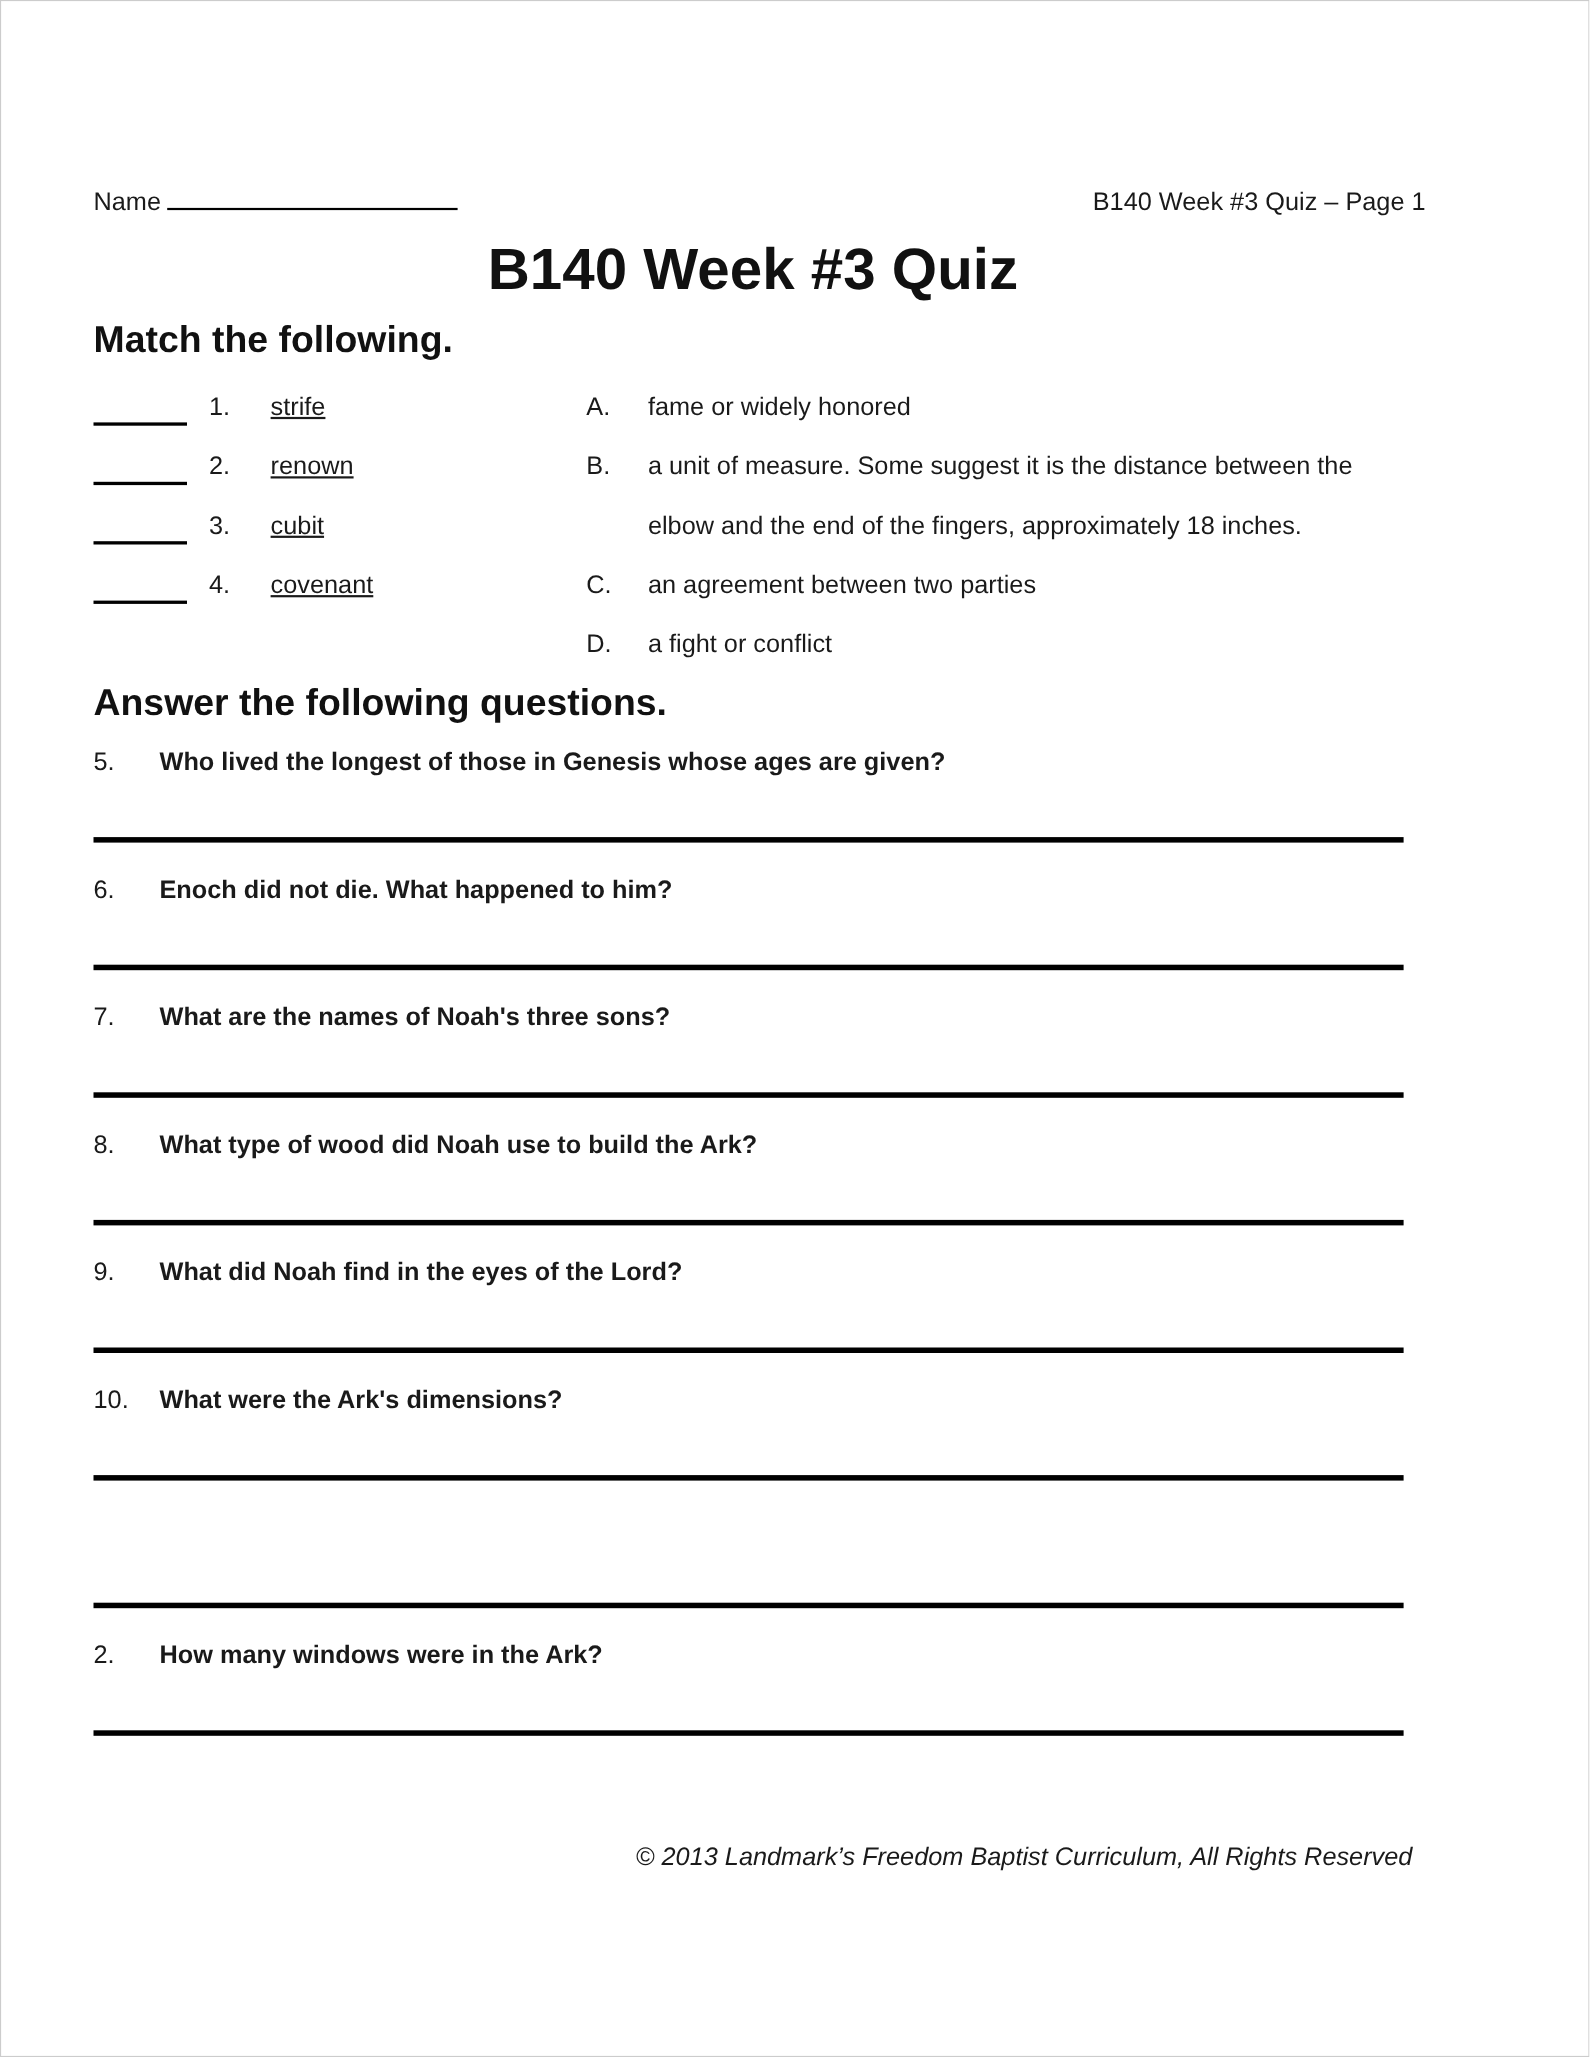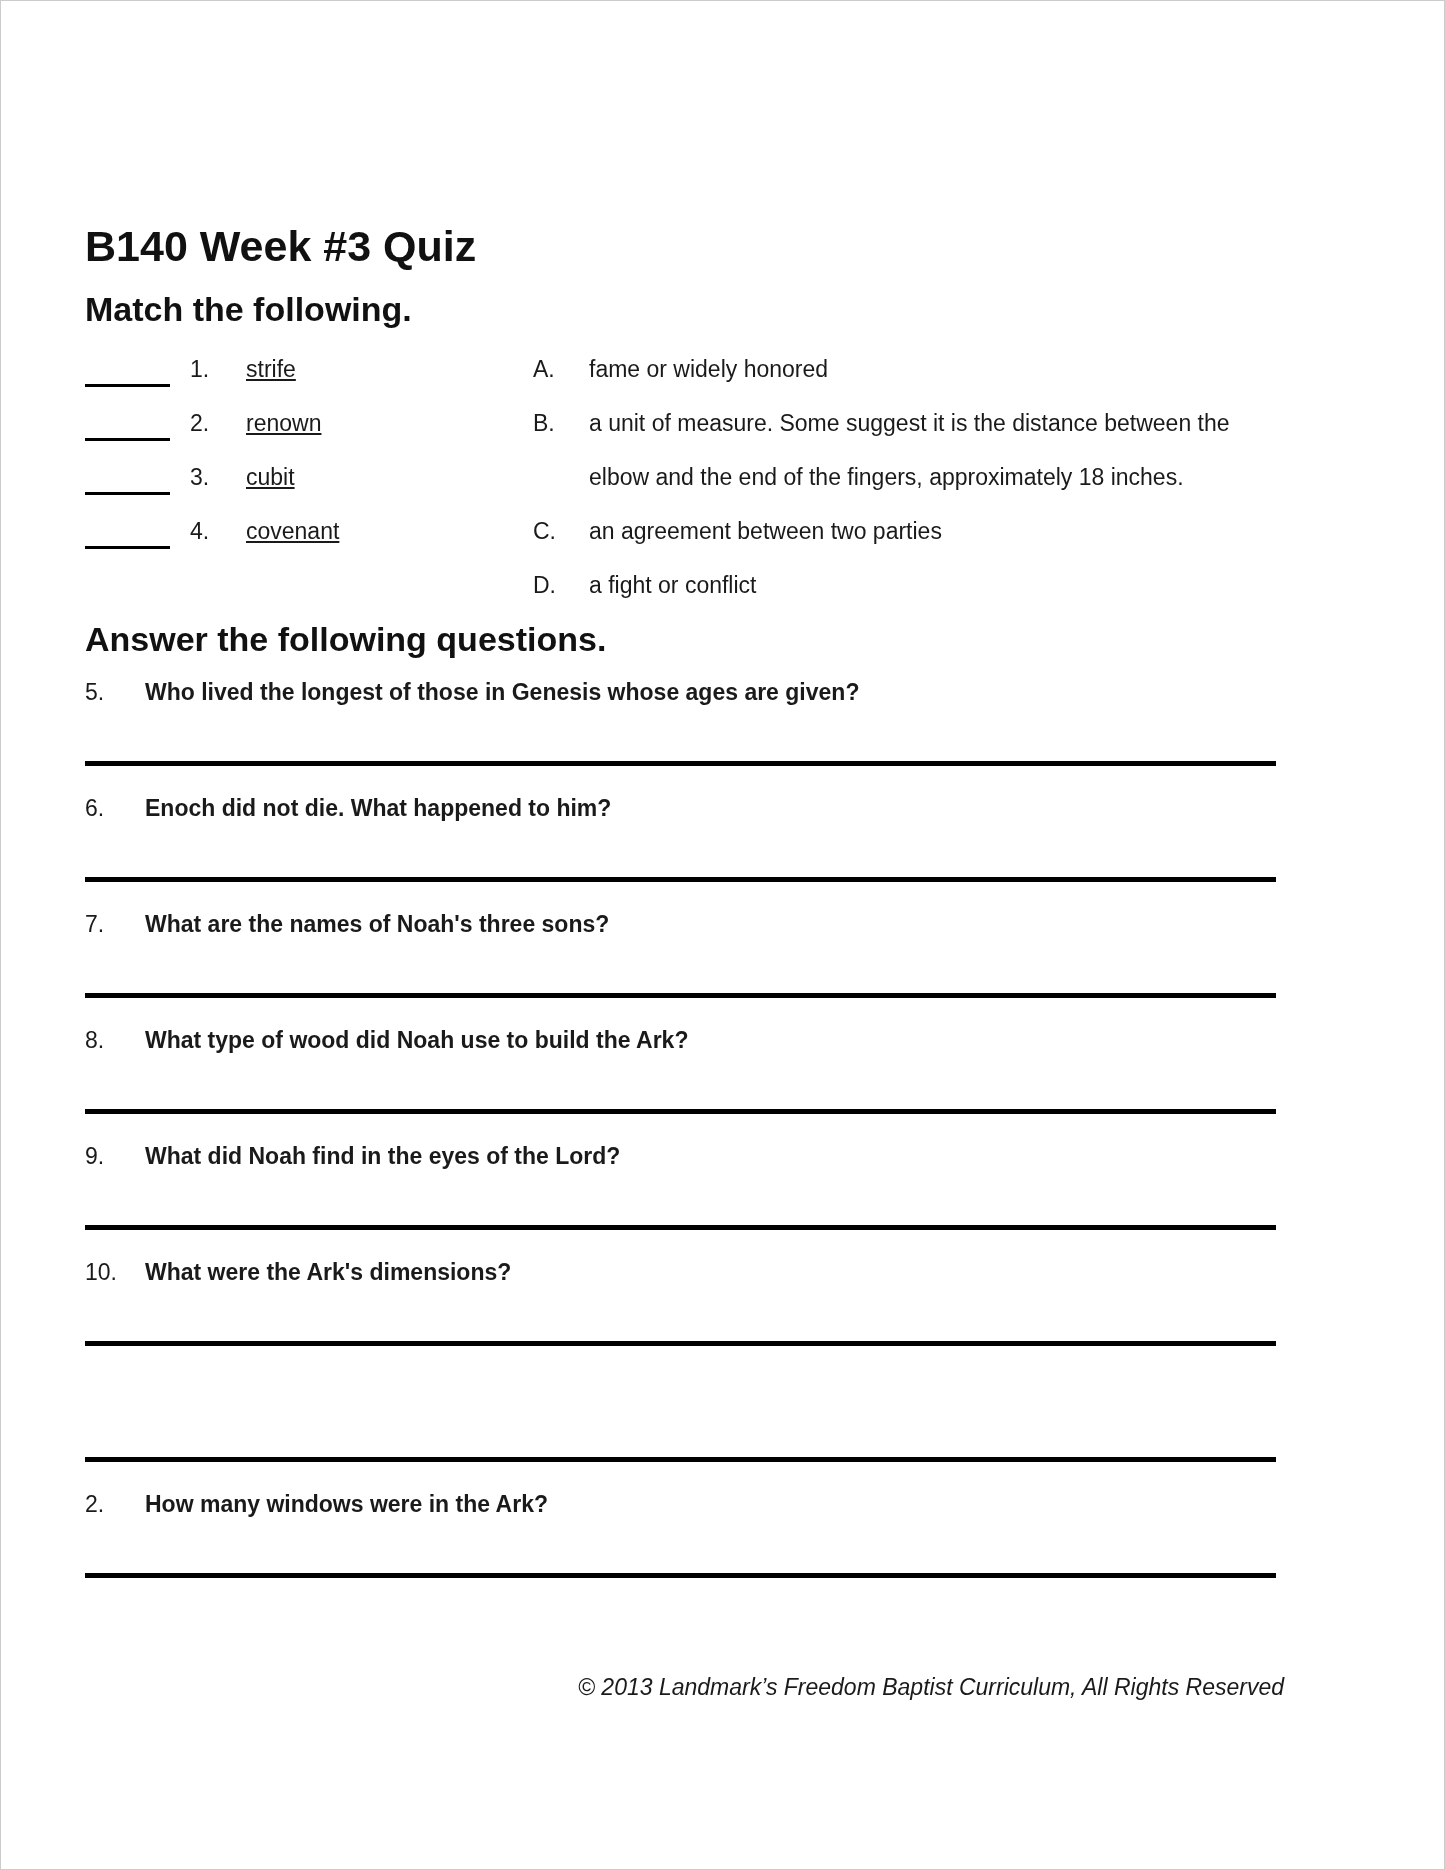--- a/index.html
+++ b/index.html
@@ -35,22 +35,22 @@
     margin-left: 6px;
   }
 
   
   .title {
     position: absolute;
     top: 220px;
     left: 84px;
     width: 1199px;
     margin: 0;
-    text-align: left;
-    font-size: 43px;
+    text-align: center;
+    font-size: 53px;
     font-weight: bold;
     color: #111111;
     line-height: 50px;
   }
 
   .section-heading {
     position: absolute;
     left: 84px;
     margin: 0;
     font-size: 34px;
@@ -123,20 +123,26 @@
     text-align: right;
     font-style: italic;
     line-height: 28px;
   }
 </style>
 </head>
 <body>
 
 <div class="page">
 
+  <div class="header-row">
+    <div class="name-field">
+      <span>Name</span><span class="name-line"></span>
+    </div>
+    <div>B140 Week #3 Quiz – Page 1</div>
+  </div>
 
   <h1 class="title">B140 Week #3 Quiz</h1>
 
   <h2 class="section-heading match-heading">Match the following.</h2>
 
   <div class="match-left">
     <div class="match-row">
       <span class="match-blank"></span>
       <span class="match-number">1.</span>
       <span class="match-term">strife</span>

